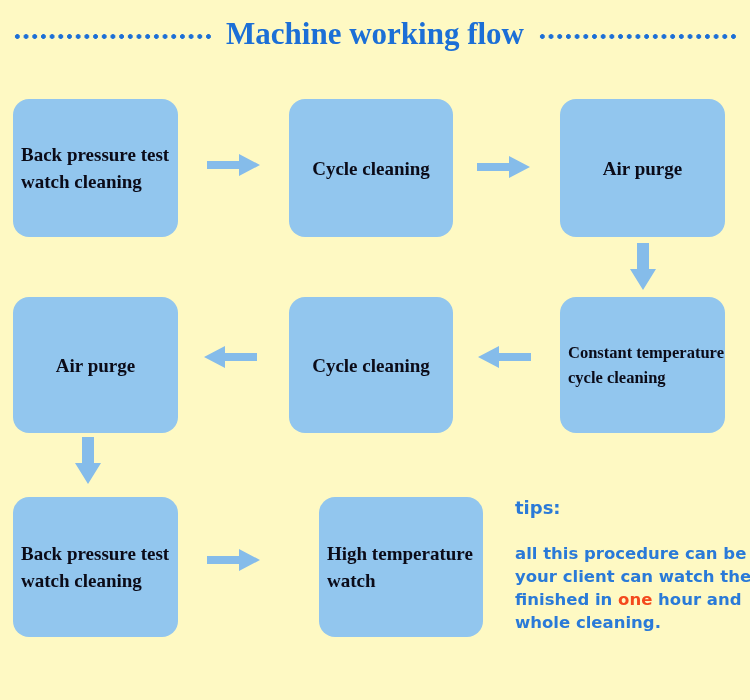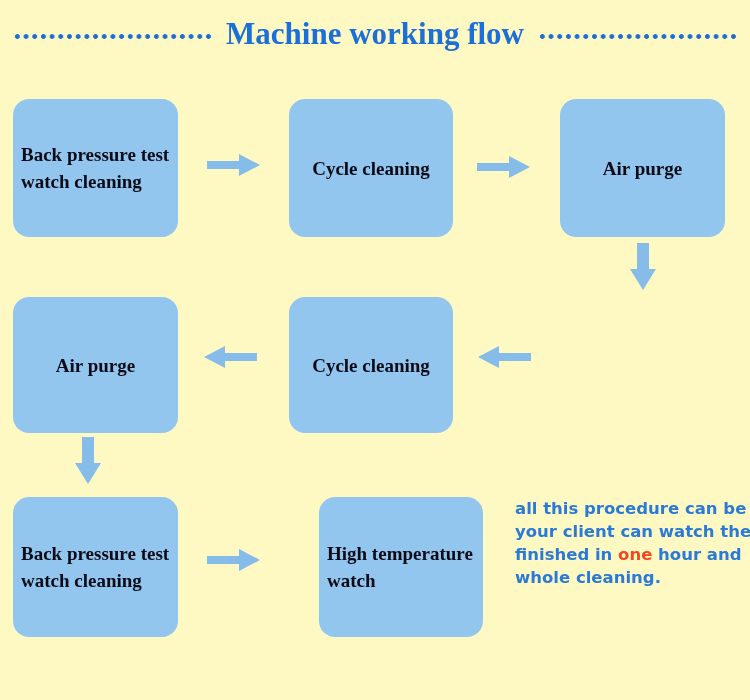--- a/index.html
+++ b/index.html
@@ -108,20 +108,24 @@
   <div class="flow-box box-3 align-center">
     <div class="box-line">Air purge</div>
   </div>
 
   <div class="arrow arrow-d1">
     <svg width="28" height="48" viewBox="0 0 28 48">
         <path fill="currentColor" d="M8 0 H20 V26 H27 L14 47 L1 26 H8 Z"></path>
       </svg>
   </div>
 
+  <div class="flow-box box-4 align-left">
+    <div class="box-line">Constant temperature</div>
+    <div class="box-line">cycle cleaning</div>
+  </div>
   <div class="arrow arrow-l2a">
     <svg width="54" height="24" viewBox="0 0 54 24">
         <path fill="currentColor" d="M54 8 H22 V1 L1 12 L22 23 V16 H54 Z"></path>
       </svg>
   </div>
   <div class="flow-box box-5 align-center">
     <div class="box-line">Cycle cleaning</div>
   </div>
   <div class="arrow arrow-l2b">
     <svg width="54" height="24" viewBox="0 0 54 24">
@@ -146,20 +150,21 @@
     <svg width="54" height="24" viewBox="0 0 54 24">
         <path fill="currentColor" d="M0 8 H32 V1 L53 12 L32 23 V16 H0 Z"></path>
       </svg>
   </div>
   <div class="flow-box box-8 align-left">
     <div class="box-line">High temperature</div>
     <div class="box-line">watch</div>
   </div>
 
   <div class="tips">
+    <div class="tips-heading">tips:</div>
     <div class="tips-body">
       <div class="tips-line"><span>all this procedure can be</span></div>
       <div class="tips-line"><span>your client can watch the</span></div>
       <div class="tips-line"><span>finished in </span><span class="hl">one</span><span> hour and</span></div>
       <div class="tips-line"><span>whole cleaning.</span></div>
     </div>
   </div>
 
 </div>
 

